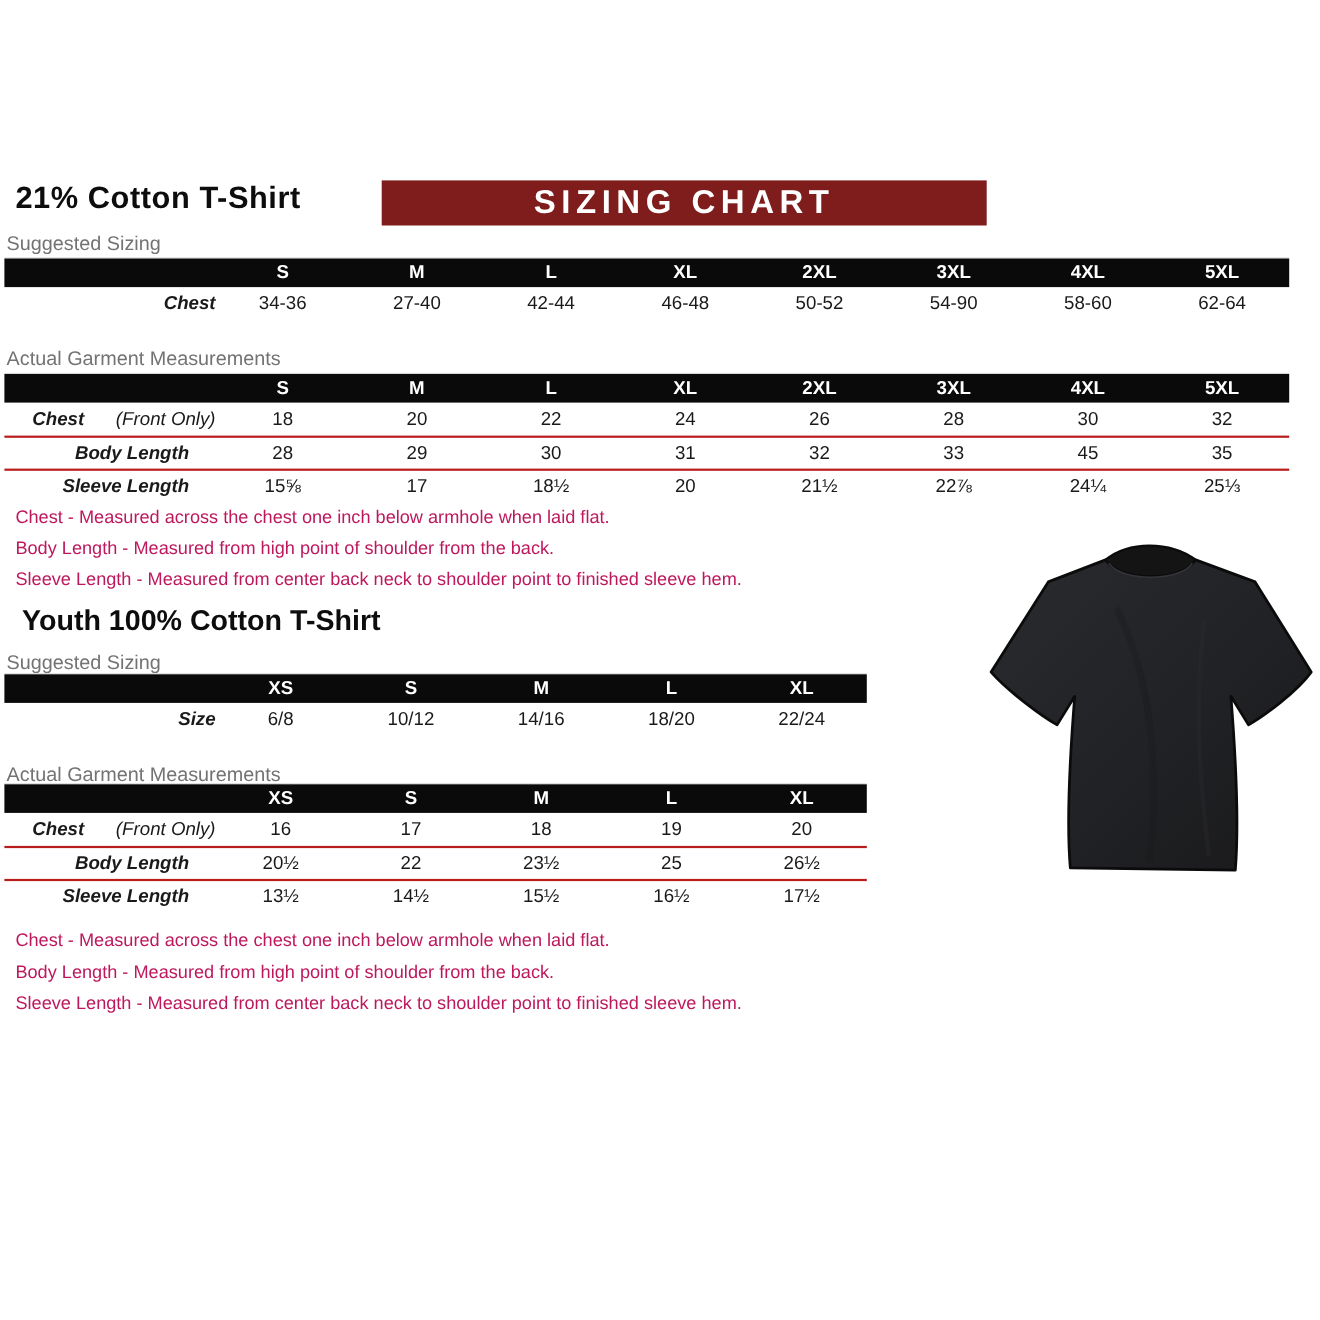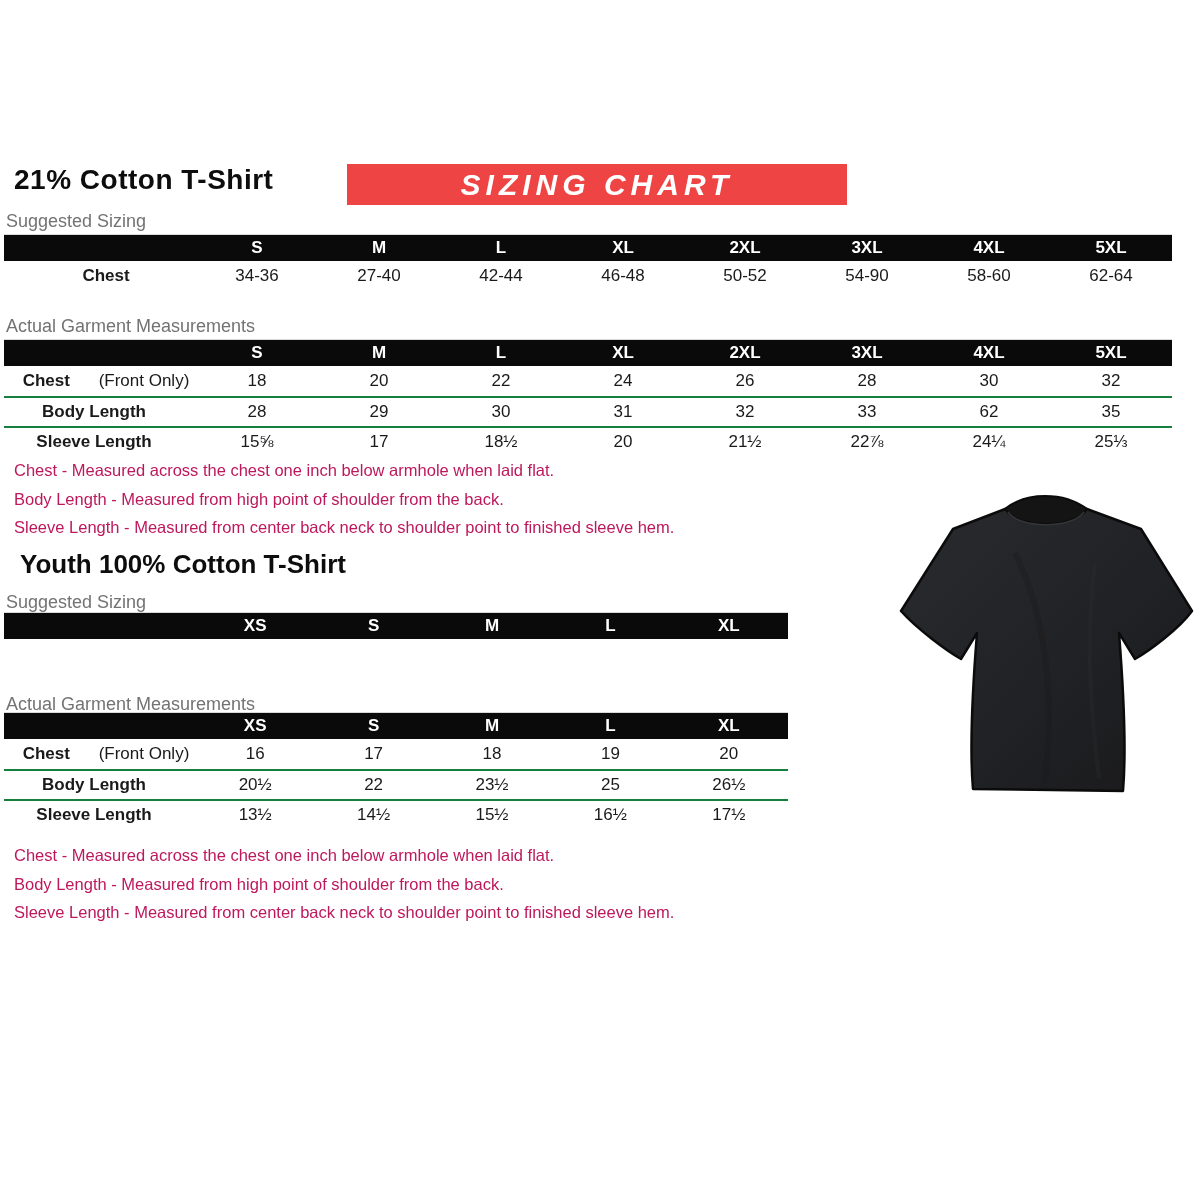--- a/index.html
+++ b/index.html
@@ -17,45 +17,45 @@
   .page-title {
     left: 14px; top: 164px;
     font-size: 28px; font-weight: bold; color: #0d0d0d;
     letter-spacing: 0.5px;
   }
   .youth-title {
     left: 20px; top: 549px;
     font-size: 26px; font-weight: bold; color: #0d0d0d;
   }
   .banner {
-    left: 347px; top: 164px; width: 500px; height: 41px;
-    background: #ef4444; color: #ffffff;
+    left: 347px; top: 164px; width: 550px; height: 41px;
+    background: #7f1d1d; color: #ffffff;
     display: flex; align-items: center; justify-content: center;
-    font-size: 30px; font-weight: bold; letter-spacing: 5px; font-style: italic;
+    font-size: 30px; font-weight: bold; letter-spacing: 5px;
   }
   .section-heading {
     font-size: 18px; color: #737373; font-weight: normal;
   }
 
   .sz-table { border-top: 1px solid #d9d9d9; }
   .thead {
     display: grid; align-items: center;
     background: #0a0a0a; color: #ffffff;
     height: 26px; font-size: 17px; font-weight: bold;
   }
   .trow {
     display: grid; align-items: center;
     height: 30px; font-size: 17px; color: #1a1a1a;
   }
   .cols-adult { grid-template-columns: 192px repeat(8, 1fr); }
   .cols-youth { grid-template-columns: 192px repeat(5, 1fr); }
   .hcell, .vcell { text-align: center; }
-  .rlabel { text-align: center; padding-left: 12px; font-weight: bold; white-space: nowrap; }
+  .rlabel { text-align: right; padding-left: 12px; font-weight: bold; white-space: nowrap; font-style: italic; }
   .rlabel .suffix { font-weight: normal; margin-left: 24px; }
-  .sep { border-top: 2px solid #15803d; }
+  .sep { border-top: 2px solid #b91c1c; }
 
   .notes { font-size: 16.5px; color: #be185d; line-height: 28.5px; }
 
   .tshirt-wrap { left: 895px; top: 492px; width: 300px; height: 312px; }
 </style>
 </head>
 <body>
 
 <div class="abs page-title">21% Cotton T-Shirt</div>
 <div class="abs banner">SIZING CHART</div>
@@ -113,21 +113,21 @@
     <div class="vcell">32</div>
   </div>
   <div class="trow cols-adult sep">
     <div class="rlabel"><span>Body Length</span><span class="suffix"></span></div>
     <div class="vcell">28</div>
     <div class="vcell">29</div>
     <div class="vcell">30</div>
     <div class="vcell">31</div>
     <div class="vcell">32</div>
     <div class="vcell">33</div>
-    <div class="vcell">62</div>
+    <div class="vcell">45</div>
     <div class="vcell">35</div>
   </div>
   <div class="trow cols-adult sep">
     <div class="rlabel"><span>Sleeve Length</span><span class="suffix"></span></div>
     <div class="vcell">15⅝</div>
     <div class="vcell">17</div>
     <div class="vcell">18½</div>
     <div class="vcell">20</div>
     <div class="vcell">21½</div>
     <div class="vcell">22⅞</div>
@@ -147,20 +147,28 @@
 <div class="abs section-heading" style="left:6px; top:592px;">Suggested Sizing</div>
 
 <div class="abs sz-table" style="left:4px; top:612px; width:784px;">
   <div class="thead cols-youth">
     <div class="hcell"></div>
     <div class="hcell">XS</div>
     <div class="hcell">S</div>
     <div class="hcell">M</div>
     <div class="hcell">L</div>
     <div class="hcell">XL</div>
+  </div>
+  <div class="trow cols-youth">
+    <div class="rlabel">Size</div>
+    <div class="vcell">6/8</div>
+    <div class="vcell">10/12</div>
+    <div class="vcell">14/16</div>
+    <div class="vcell">18/20</div>
+    <div class="vcell">22/24</div>
   </div>
 </div>
 
 <div class="abs section-heading" style="left:6px; top:694px;">Actual Garment Measurements</div>
 
 <div class="abs sz-table" style="left:4px; top:712px; width:784px;">
   <div class="thead cols-youth">
     <div class="hcell"></div>
     <div class="hcell">XS</div>
     <div class="hcell">S</div>

